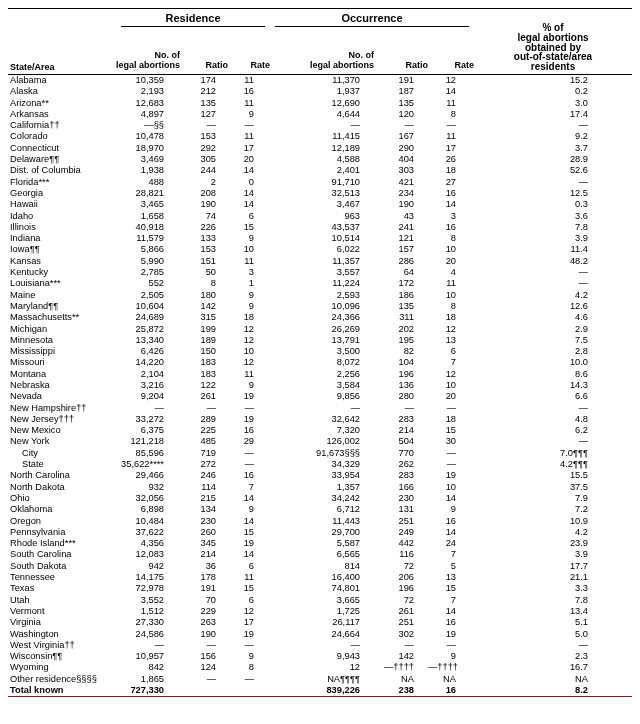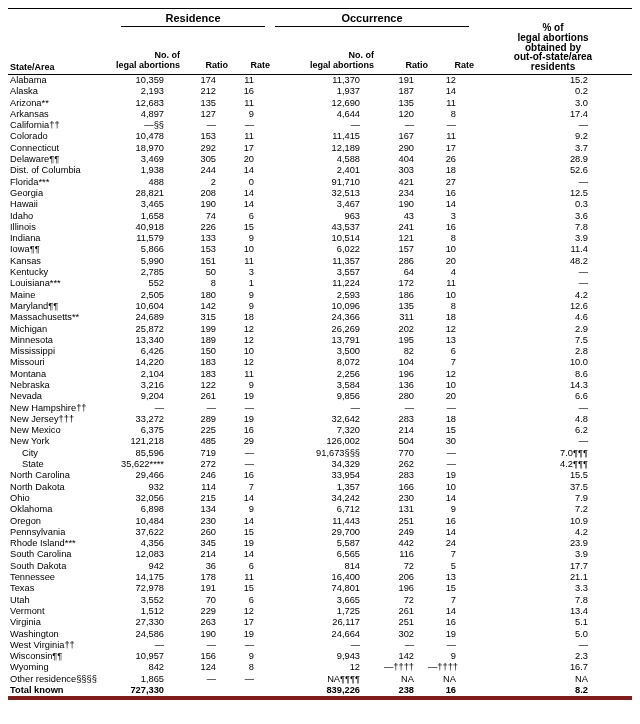--- a/index.html
+++ b/index.html
@@ -28,21 +28,21 @@
   }
   tr.subhead th {
     text-align:right; vertical-align:bottom; white-space:pre-line;
     line-height:9.8px; padding-bottom:3px; padding-top:2px;
   }
   tr.subhead th, th.state-h, th.pct-h { border-bottom:1px solid #000; }
   tbody td {
     font-size:9.3px; line-height:11.3px; height:11.3px; padding:0;
     white-space:nowrap; overflow:visible;
   }
-  tbody tr:last-child td { border-bottom:4px solid #7f1d1d; }
+  tbody tr:last-child td { border-bottom:1px solid #7f1d1d; }
   td.c0 { text-align:left;  padding-left:2px;margin-top:24px; }
   td.c0.indent { padding-left:14px; }
   td.c1 { text-align:right; padding-right:16px; }
   td.c2 { text-align:right; padding-right:12px; }
   td.c3 { text-align:right; padding-right:16px; }
   td.c4 { text-align:right; padding-right:14px; }
   td.c5 { text-align:right; padding-right:14px; }
   td.c6 { text-align:right; padding-right:18px; }
   td.c7 { text-align:right; padding-right:44px; }
   tr.total-row td { font-weight:bold; }

